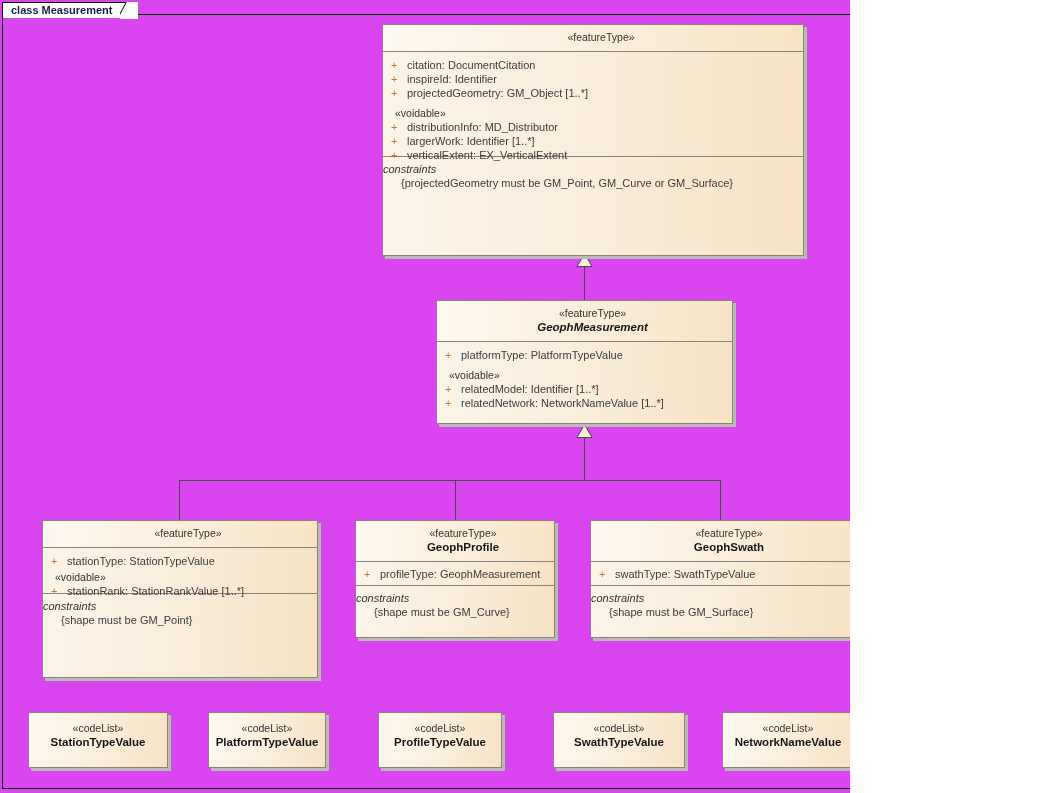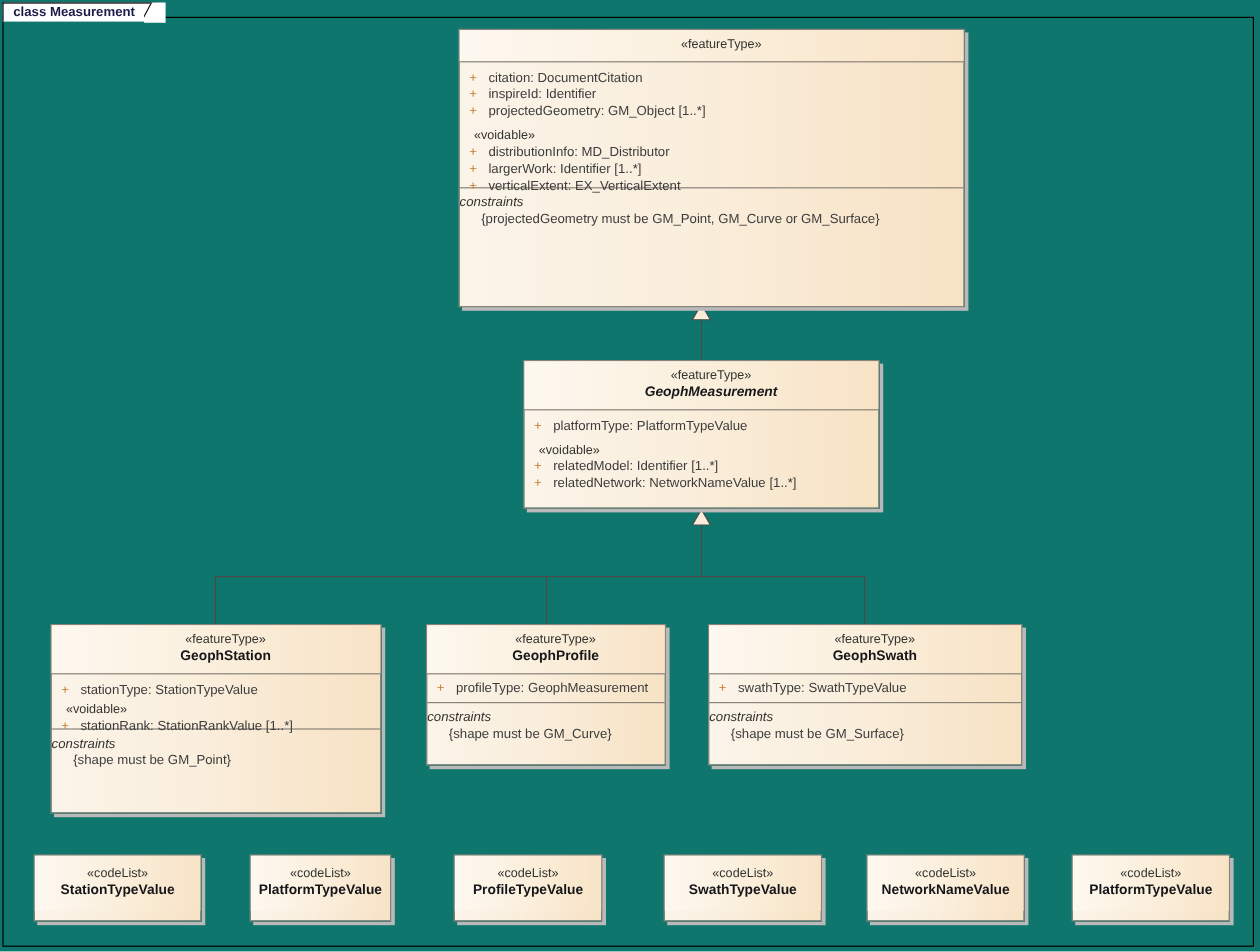--- a/index.html
+++ b/index.html
@@ -5,23 +5,23 @@
   html, body {
     margin: 0;
     padding: 0;
     background: #ffffff;
   }
   body {
     font-family: "Liberation Sans", sans-serif;
   }
   #diagram {
     position: relative;
-    width: 1050px;
+    width: 850px;
     height: 793px;
-    background: #0f766e;
+    background: #d946ef;
     overflow: hidden;
   }
   
   .frame {
     position: absolute;
     left: 2px;
     top: 14px;
     width: 1043px;
     height: 775px;
     border: 1.5px solid #000;
@@ -255,21 +255,20 @@
       <div class="attr">
         <span class="vis">+</span>
         <span>relatedNetwork: NetworkNameValue [1..*]</span>
       </div>
     </div>
   </div>
 
   <div class="uml" style="left:42px; top:520px; width:276px; height:158px;">
     <div class="hdr">
       <div class="stereo">«featureType»</div>
-      <div class="cname">GeophStation</div>
     </div>
     <div class="compartment" style="height:46px;">
       <div class="attr">
         <span class="vis">+</span>
         <span>stationType: StationTypeValue</span>
       </div>
       <div class="group-stereo" style="margin-top:2px;">«voidable»</div>
       <div class="attr">
         <span class="vis">+</span>
         <span>stationRank: StationRankValue [1..*]</span>

